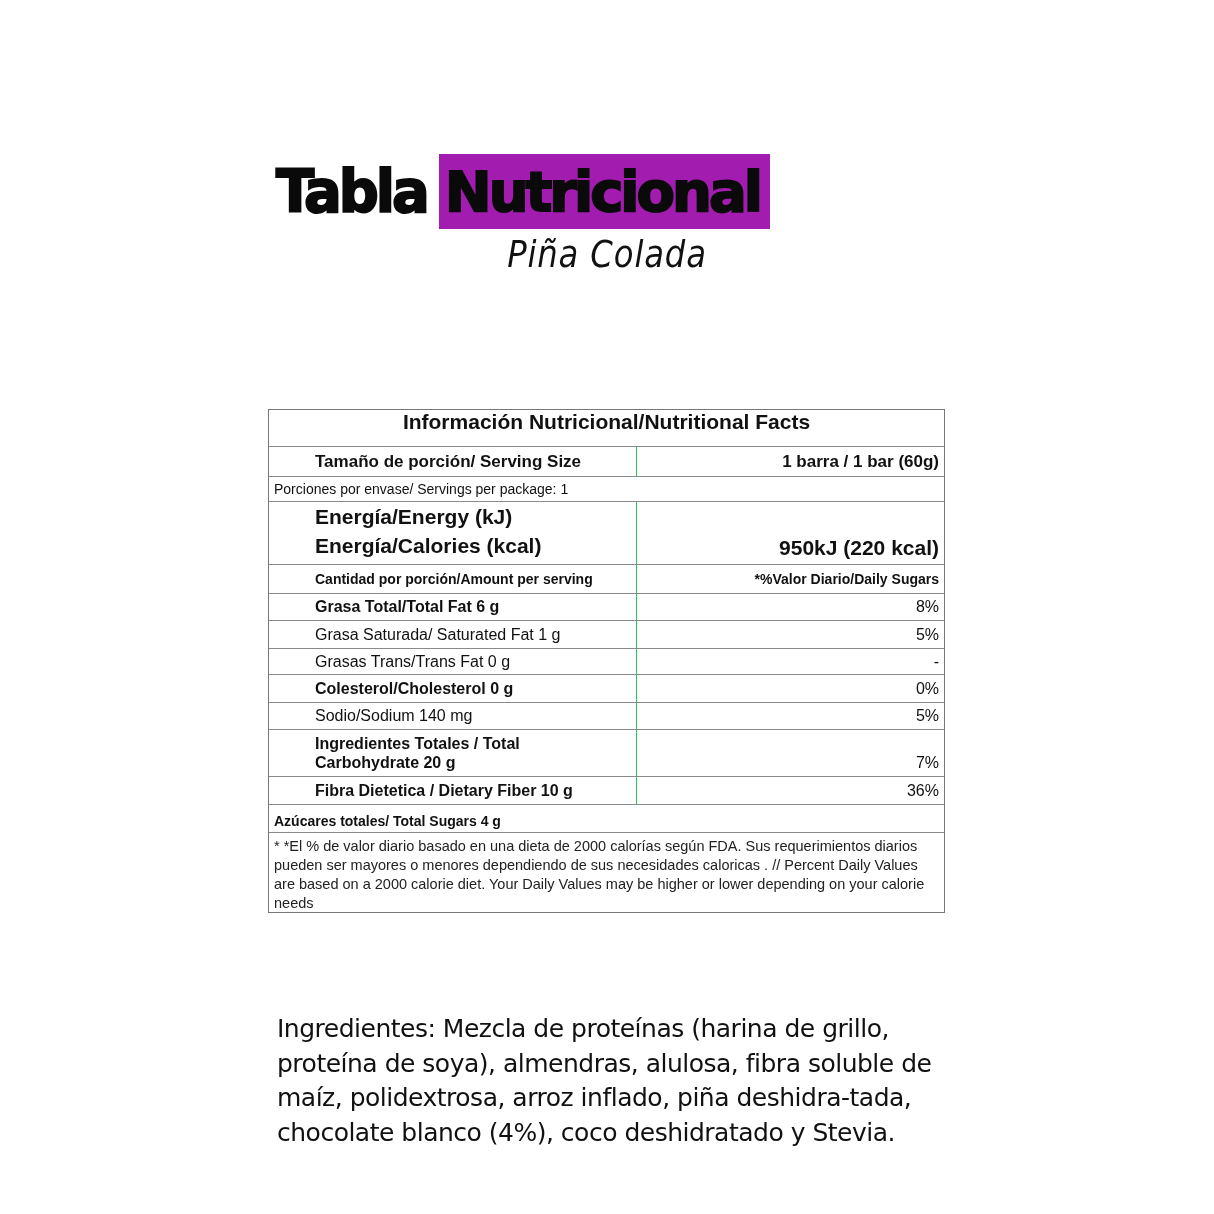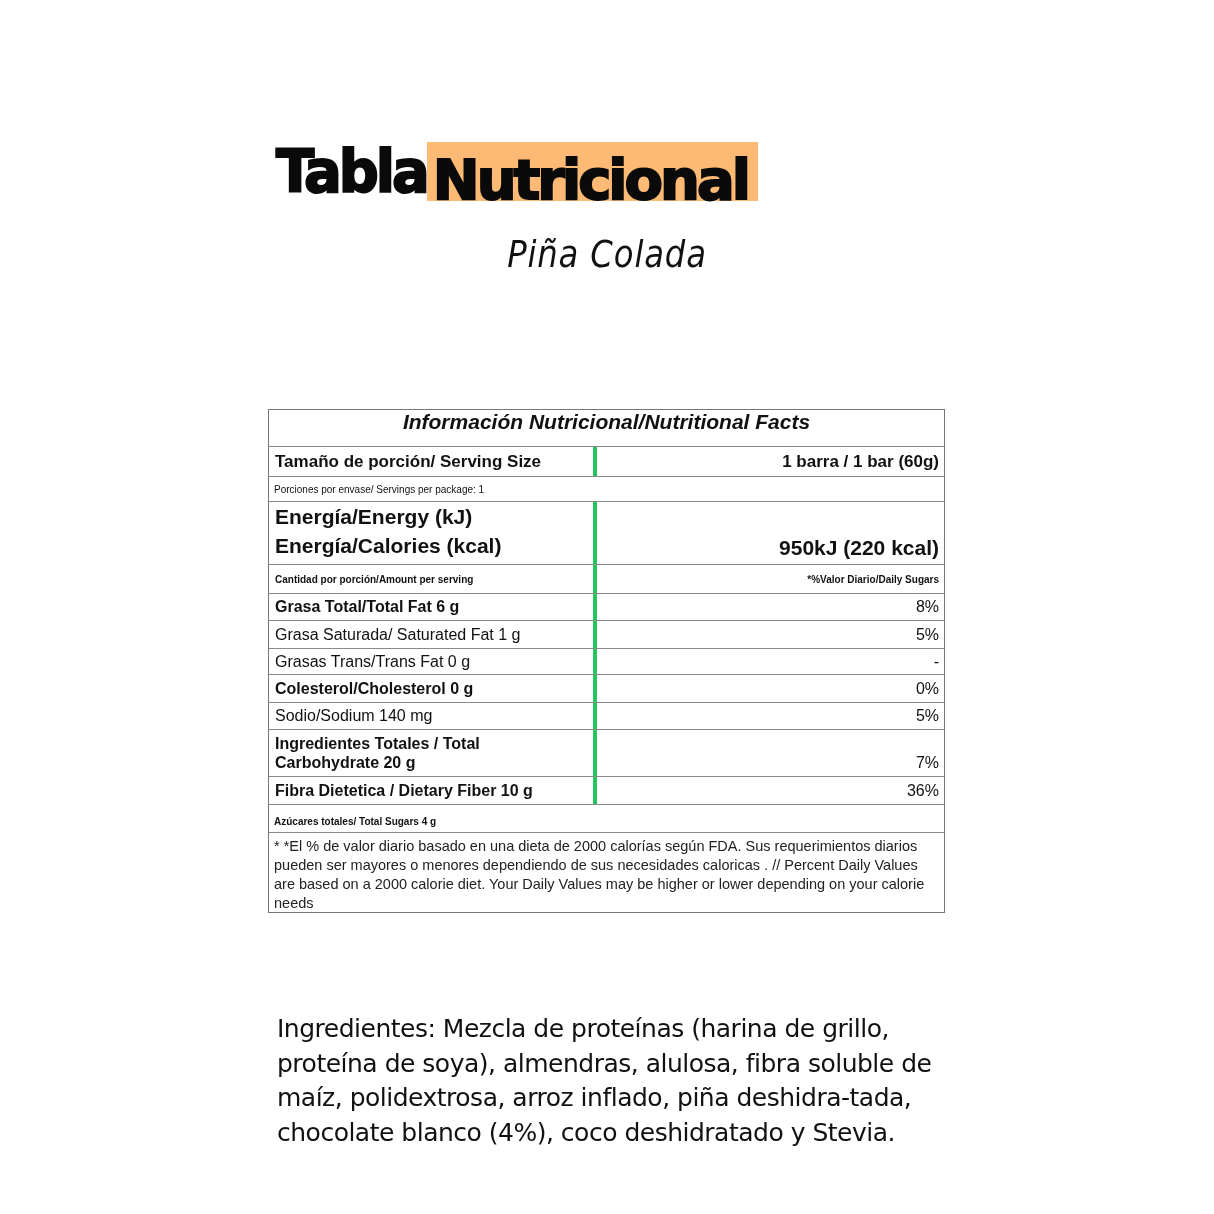--- a/index.html
+++ b/index.html
@@ -2,60 +2,60 @@
 <html><head>
   <meta charset="utf-8">
   <style>
     html, body { margin: 0; padding: 0; }
     body {
       width: 1214px; height: 1214px; background: #ffffff; position: relative;
       font-family: "Liberation Sans", sans-serif; color: #111;
       overflow: hidden;
     }
     .title-wrap {
-      position: absolute; top: 134px; left: 276px;
+      position: absolute; top: 154px; left: 276px;
       display: flex; align-items: center; height: 75px;
     }
     .title-plain {
       font-family: "DejaVu Sans", sans-serif; font-weight: 900;
       font-size: 56px; letter-spacing: -3px; color: #0a0a0a;
       transform: scaleY(1.05);
       -webkit-text-stroke: 2px #0a0a0a;
       line-height: 75px;
     }
     .title-hl {
-      background: #fdba74; padding: 0 10px 0 6px;
+      margin-left: 12px; background: #a21caf; padding: 0 10px 0 6px;
       font-family: "DejaVu Sans", sans-serif; font-weight: 900;
       font-size: 56px; letter-spacing: -3px; color: #0a0a0a;
       -webkit-text-stroke: 2px #0a0a0a;
-      line-height: 75px; height: 59px;
+      line-height: 75px; height: 75px;
     }
     .subtitle {
       position: absolute; top: 232px; left: 0; width: 1214px; text-align: center;
       font-family: "DejaVu Sans", sans-serif; font-size: 38px; font-weight: 300;
       color: #111; font-style: italic; letter-spacing: 1px;
       transform: scaleX(0.85);
     }
     .nf-table {
       position: absolute; left: 268px; top: 409px; width: 677px;
       border: 1.5px solid #777; border-collapse: collapse;
       box-sizing: border-box;
     }
     .nf-row { display: flex; border-top: 1.5px solid #8a8a8a; box-sizing: border-box; }
-    .nf-row:first-child { border-top: none; font-style: italic; }
-    .nf-left { width: 328px; border-right: 4px solid #22c55e; padding: 0 6px; box-sizing: border-box;
-      display: flex; align-items: center; }
+    .nf-row:first-child { border-top: none; }
+    .nf-left { width: 328px; border-right: 1px solid #22c55e; padding: 0 6px; box-sizing: border-box;
+      display: flex; align-items: center; margin-left: 40px; }
     .nf-right { flex: 1; padding: 0 5px; text-align: right; box-sizing: border-box;
       display: flex; align-items: center; justify-content: flex-end; }
     .nf-full { flex: 1; padding: 0 5px; box-sizing: border-box; display: flex; align-items: center; }
     .hdr { height: 36px; justify-content: center; font-size: 21px; font-weight: bold; }
     .bold { font-weight: bold; }
     .f17 { font-size: 17px; }
     .f16 { font-size: 16px; }
-    .f14 { font-size: 10px; }
+    .f14 { font-size: 14px; }
     .f21 { font-size: 21px; }
     .energy-left { flex-direction: column; align-items: flex-start; justify-content: flex-start; line-height: 29px; }
     .align-end { align-items: flex-end; padding-bottom: 4px; }
     .footnote { font-size: 14.5px; line-height: 19px; padding: 4px 5px 2px 5px; color: #222; }
     .ingredients {
       position: absolute; left: 277px; top: 1012px; width: 680px;
       font-family: "DejaVu Sans", sans-serif; font-size: 25px; line-height: 34.5px;
       color: #111; letter-spacing: -0.5px;
     }
   </style>

